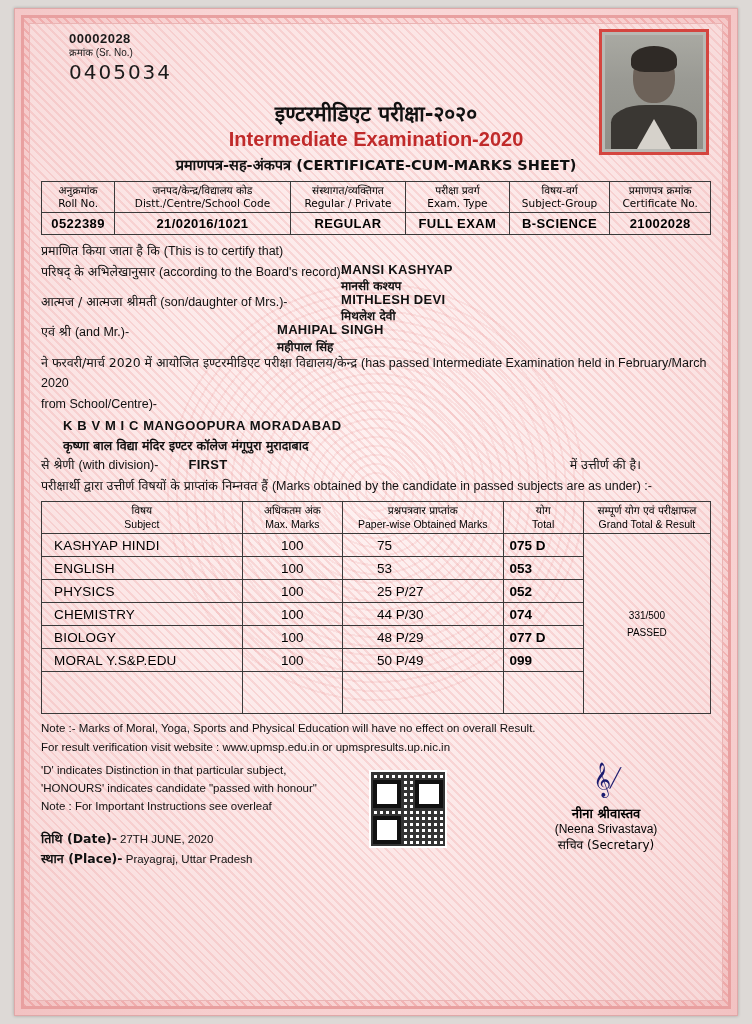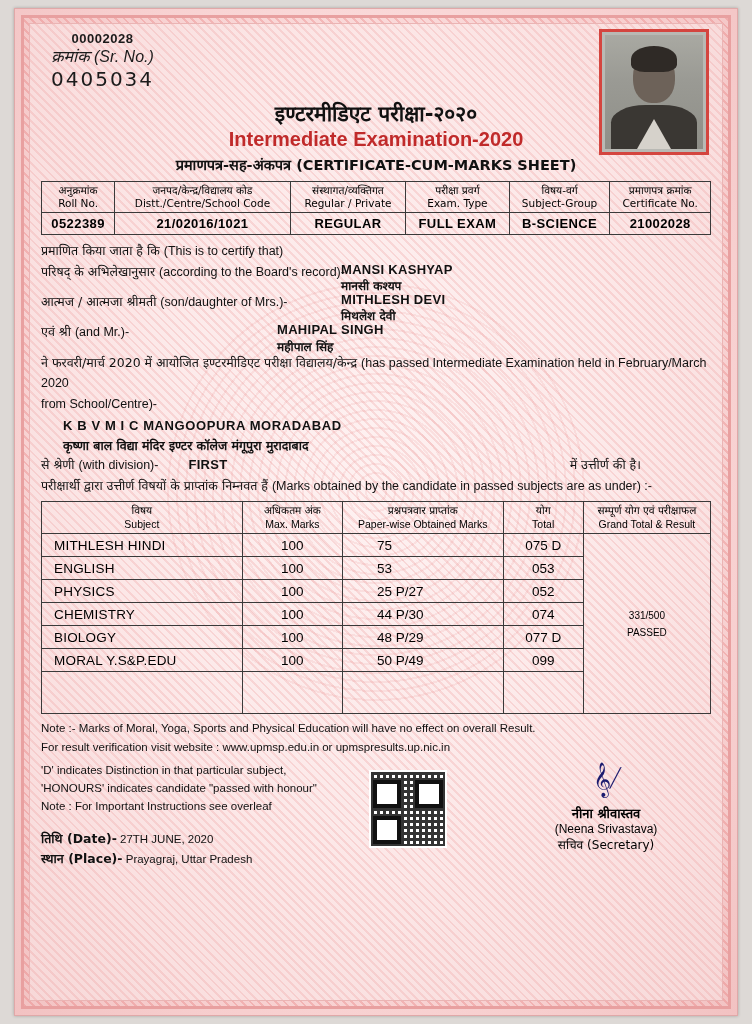--- a/index.html
+++ b/index.html
@@ -31,23 +31,23 @@
   .watermark{
     position:absolute;left:50%;top:48%;transform:translate(-50%,-50%);
     width:420px;height:420px;border-radius:50%;
     background:
       repeating-radial-gradient(circle, rgba(228,120,120,.13) 0 2px, rgba(255,255,255,0) 2px 9px);
     pointer-events:none;
   }
   .content{position:absolute;left:26px;top:22px;right:26px;bottom:20px;}
 
   .topbar{position:relative;height:66px;}
-  .srno{position:absolute;left:10px;top:0;font-size:12px;color:#1b1b1b;line-height:1.25;text-align:center;}
+  .srno{position:absolute;left:28px;top:0;font-size:12px;color:#1b1b1b;line-height:1.25;}
   .srno .num{font-size:13px;font-weight:bold;letter-spacing:.5px;}
-  .srno .lbl{font-size:16px;font-style:italic;}
+  .srno .lbl{font-size:10px;}
   .srno .big{font-size:20px;letter-spacing:2px;font-family:"DejaVu Sans",sans-serif;}
 
   .photo{
     position:absolute;right:2px;top:-2px;width:104px;height:120px;
     border:3px solid #d4453f;background:#b9b9b4;overflow:hidden;
   }
   .photo .inner{
     position:absolute;inset:3px;
     background:linear-gradient(#a9a9a2,#9a9a94 40%,#8f8f88 100%);
   }
@@ -120,21 +120,21 @@
   .school .l2{font-weight:bold;font-size:12.5px;padding-left:22px;font-family:"DejaVu Sans",sans-serif;}
 
   .marks{margin-top:5px;border:1.5px solid #3a3a3a;}
   .marks th,.marks td{border:1px solid #3a3a3a;}
   .marks th{font-size:10.5px;font-weight:normal;padding:2px;line-height:1.3;font-family:"DejaVu Sans",sans-serif;}
   .marks th .en{font-family:"Liberation Sans",sans-serif;}
   .marks td{font-size:13.5px;padding:3.5px 6px;font-family:"Liberation Sans",sans-serif;}
   .marks td.sub{text-align:left;padding-left:12px;letter-spacing:.2px;}
   .marks td.max{text-align:center;}
   .marks td.pw{text-align:left;padding-left:34px;}
-  .marks td.tot{text-align:center;}
+  .marks td.tot{text-align:left;font-weight:bold;}
   .marks td.grand{text-align:center;font-size:10px;line-height:1.7;vertical-align:middle;}
   .marks .blankrow td{height:34px;}
 
   .note{font-size:11.5px;color:#111;margin-top:6px;line-height:1.5;font-family:"Liberation Sans",sans-serif;}
   .footer{position:relative;margin-top:6px;height:120px;}
   .foot-left{font-size:11.5px;line-height:1.55;font-family:"Liberation Sans",sans-serif;color:#111;width:310px;}
   .foot-left .hi{font-family:"DejaVu Sans",sans-serif;font-size:12.5px;font-weight:bold;}
   .qr{
     position:absolute;left:328px;top:8px;width:74px;height:74px;background:#fff;padding:2px;
   }
@@ -295,21 +295,21 @@
             <span>योग</span><br>
             <span class="en">Total</span>
           </th>
           <th style="width:19%">
             <span>सम्पूर्ण योग एवं परीक्षाफल</span><br>
             <span class="en">Grand Total &amp; Result</span>
           </th>
         </tr>
 
         <tr>
-          <td class="sub">MITHLESH HINDI</td>
+          <td class="sub">KASHYAP HINDI</td>
           <td class="max">100</td>
           <td class="pw">75</td>
           <td class="tot">075 D</td>
           <td class="grand" rowspan="7">
             <div>331/500</div>
             <div>PASSED</div>
           </td>
         </tr>
         <tr>
           <td class="sub">ENGLISH</td>

